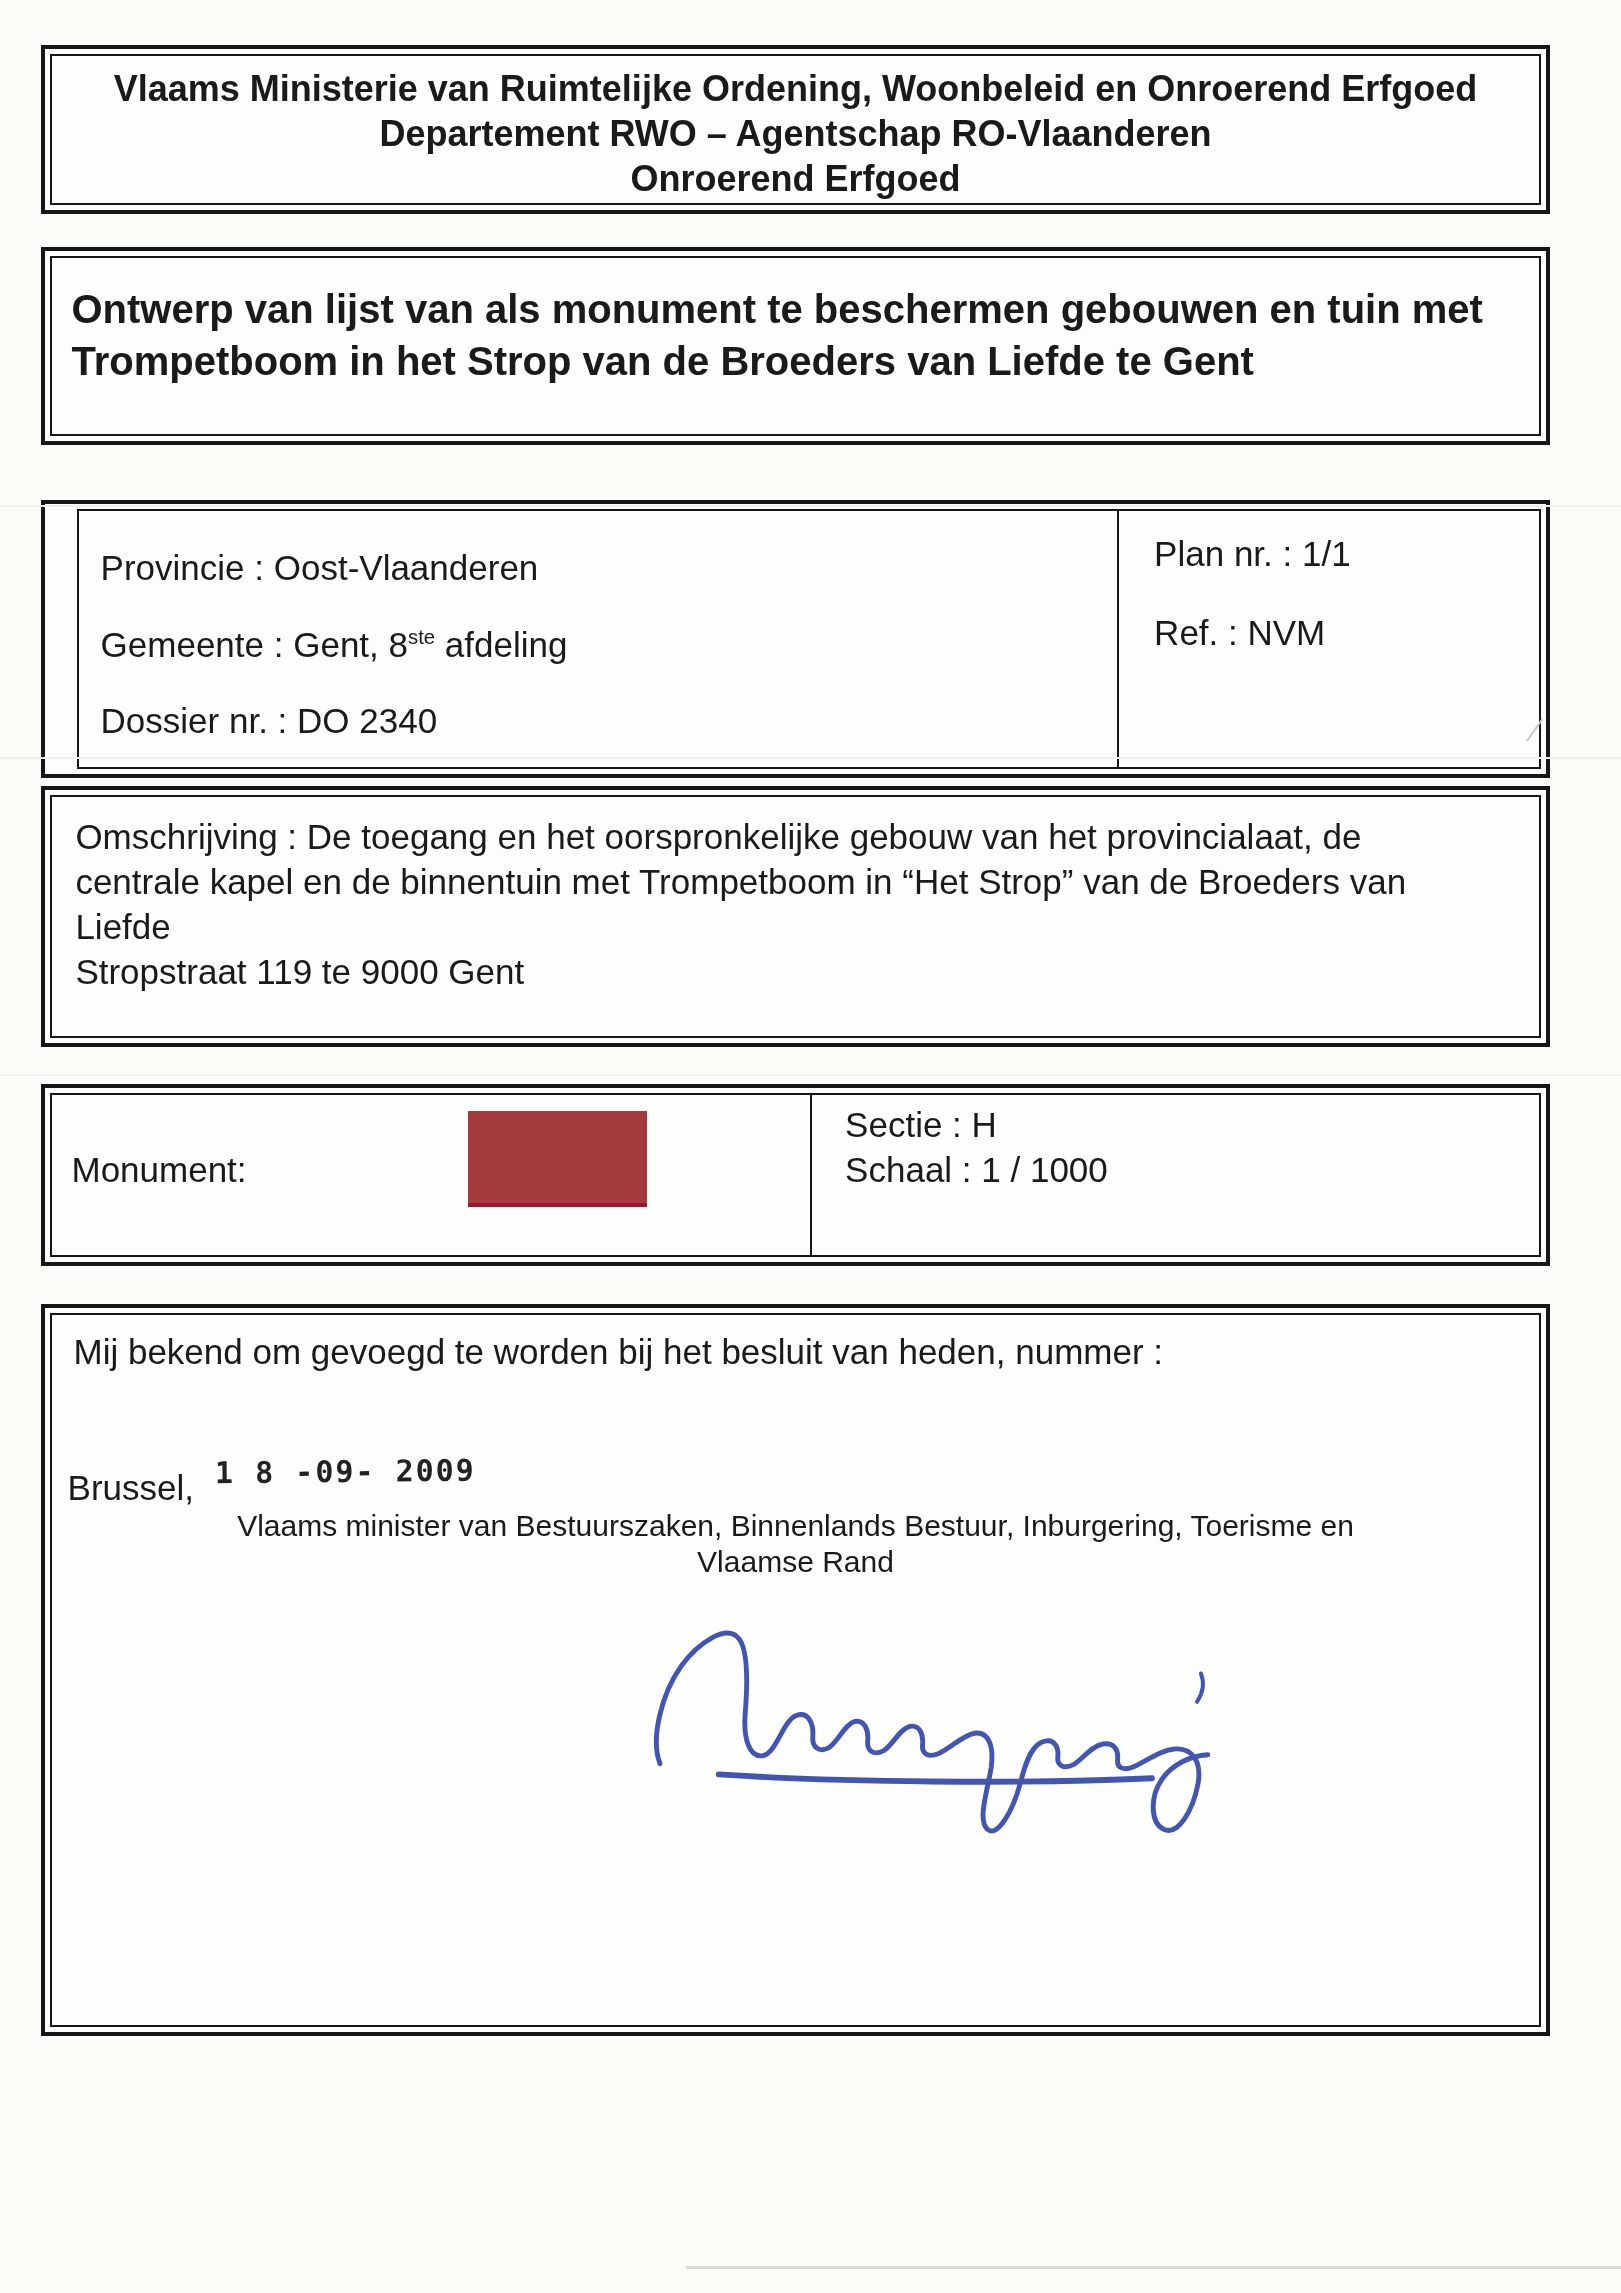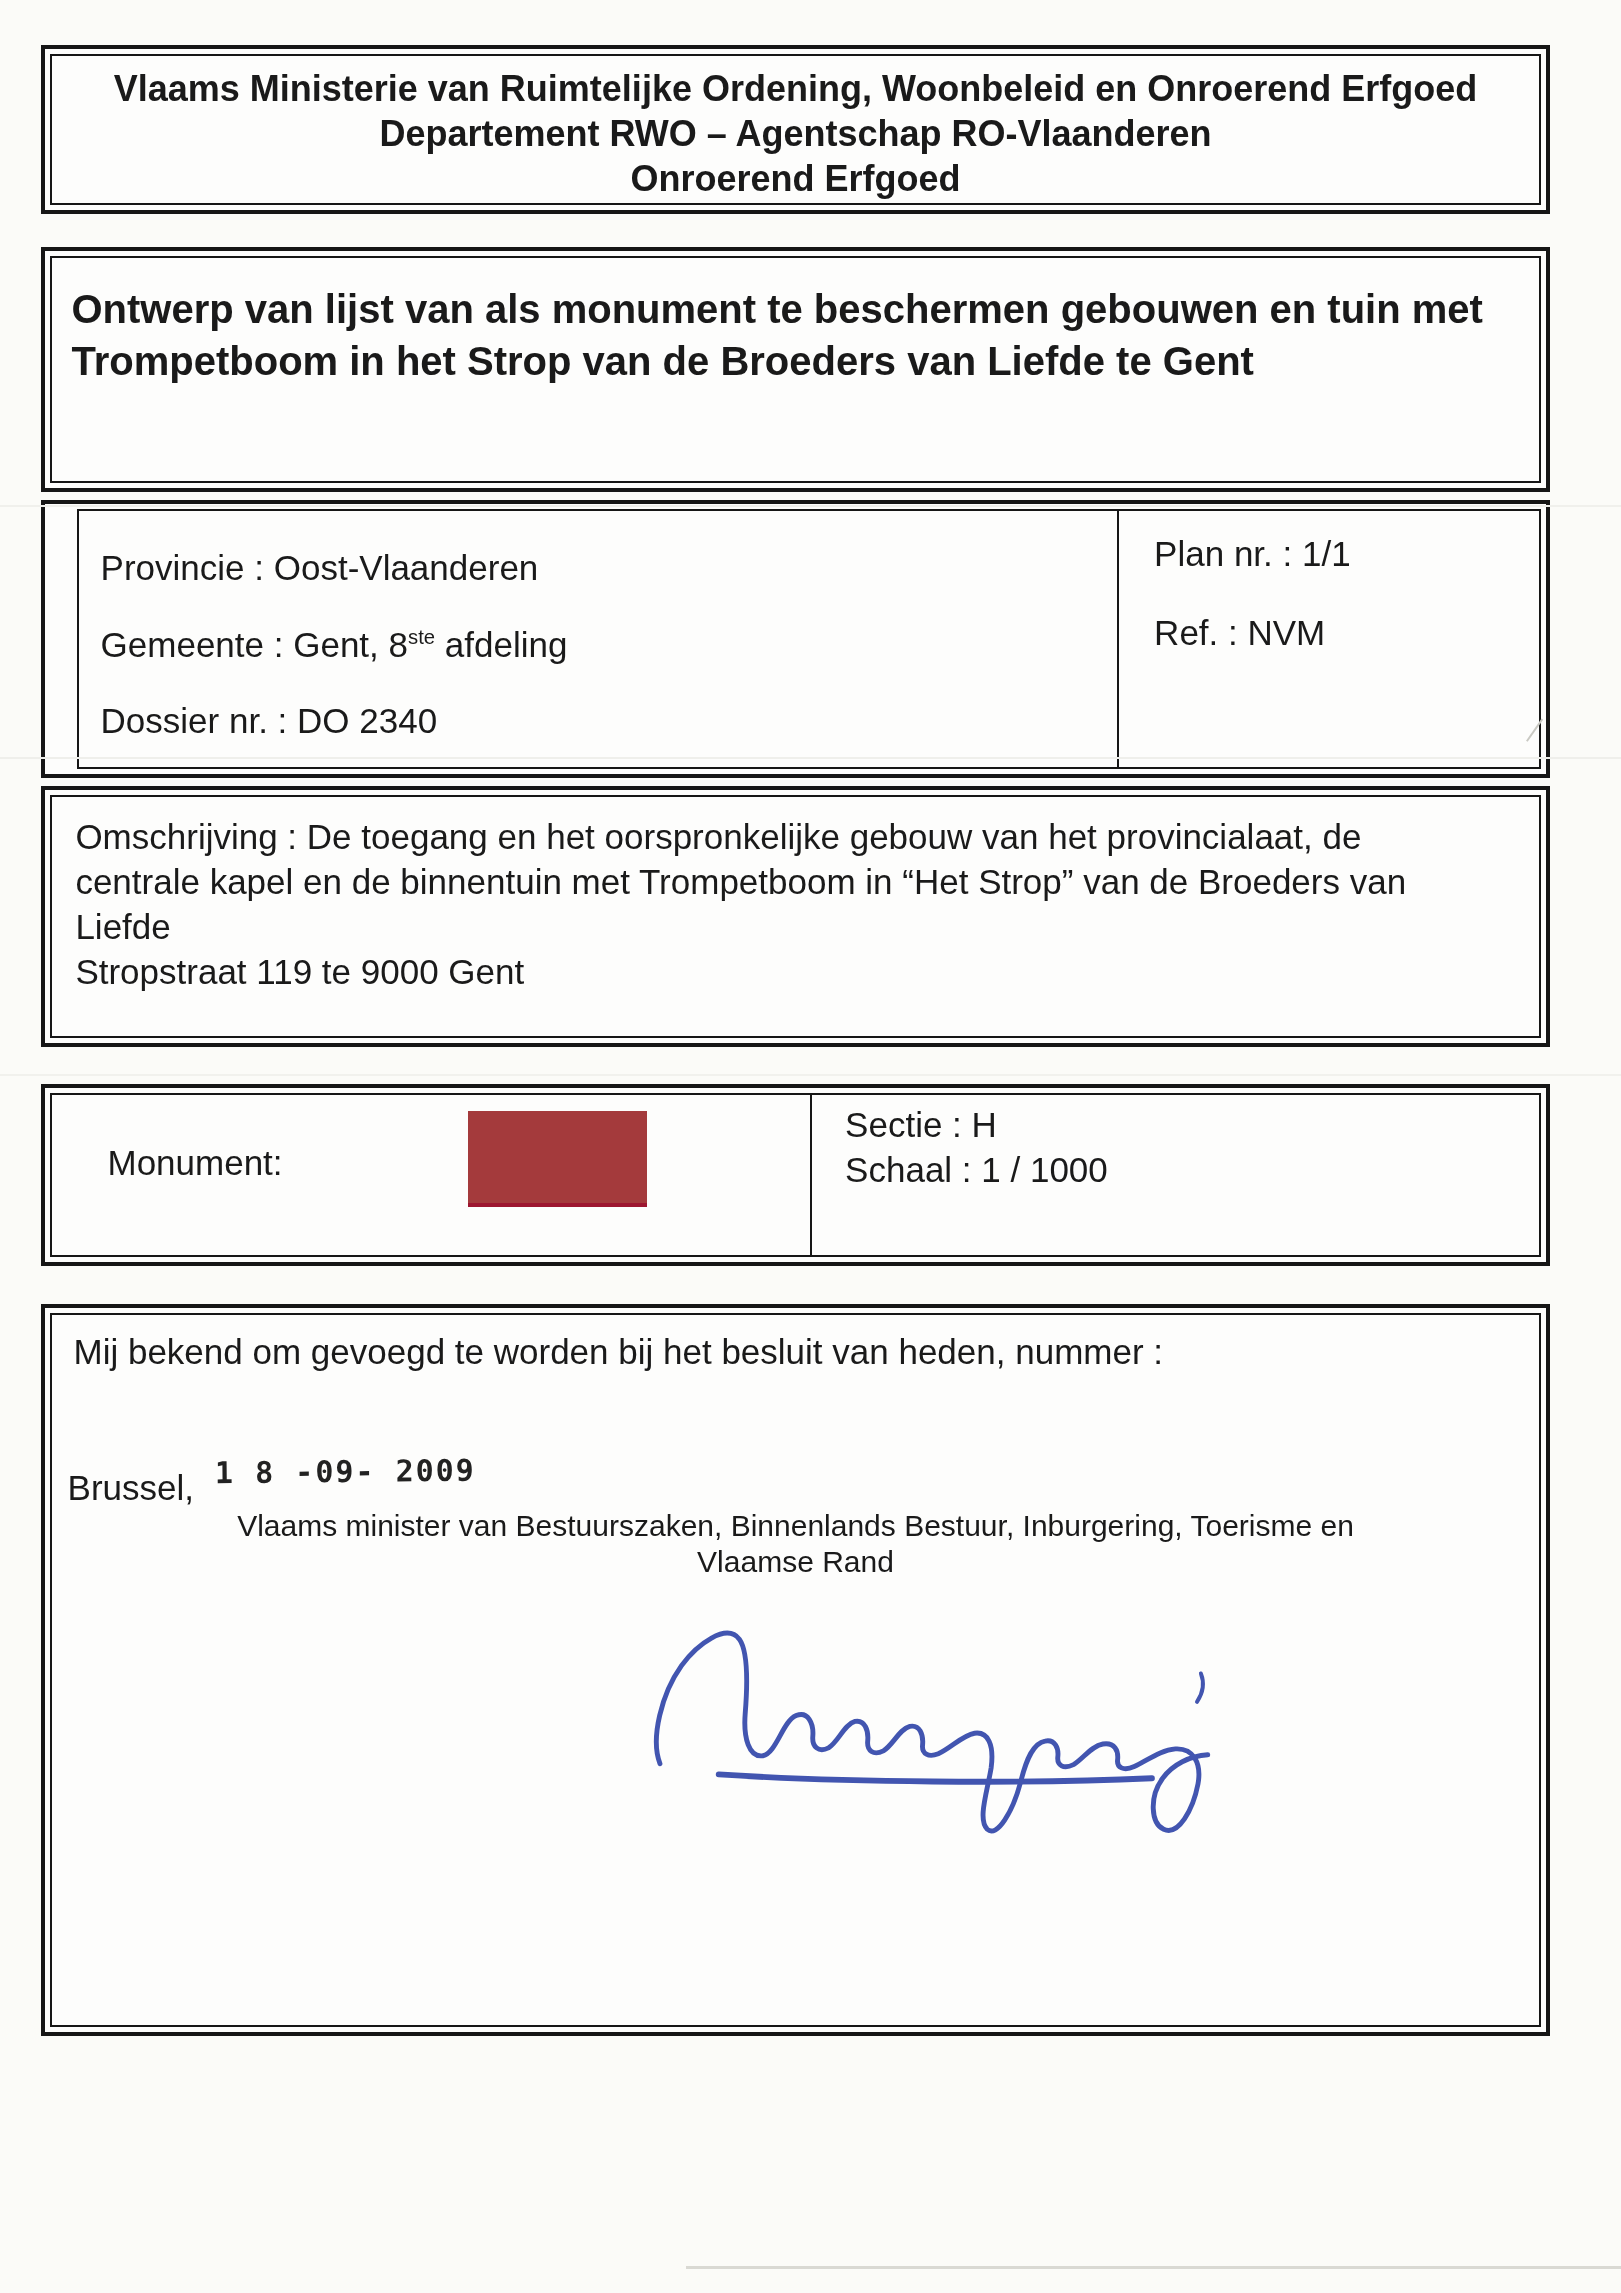--- a/index.html
+++ b/index.html
@@ -58,21 +58,21 @@
 <div class="page">
 
   <div class="dbox" style="top:45px; height:169px;">
     <div class="dbox-inner center-bold" style="padding-top:9.8px;">
       <div class="hdr-line">Vlaams Ministerie van Ruimtelijke Ordening, Woonbeleid en Onroerend Erfgoed</div>
       <div class="hdr-line">Departement RWO – Agentschap RO-Vlaanderen</div>
       <div class="hdr-line">Onroerend Erfgoed</div>
     </div>
   </div>
 
-  <div class="dbox" style="top:247px; height:245px;">
+  <div class="dbox" style="top:247px; height:198px;">
     <div class="dbox-inner" style="padding:25.5px 19.6px 0 19.6px;">
       <div class="title-line">Ontwerp van lijst van als monument te beschermen gebouwen en tuin met</div>
       <div class="title-line">Trompetboom in het Strop van de Broeders van Liefde te Gent</div>
     </div>
   </div>
 
   <div class="dbox" style="top:500px; height:278px;padding-left:32px;">
     <div class="dbox-inner flexrow">
       <div class="cell-left">
         <div class="abs body-text" style="left:21.6px; top:37px;">Provincie : Oost-Vlaanderen</div>
@@ -91,21 +91,21 @@
       <div class="desc-line">Omschrijving : De toegang en het oorspronkelijke gebouw van het provincialaat, de</div>
       <div class="desc-line">centrale kapel en de binnentuin met Trompetboom in “Het Strop” van de Broeders van</div>
       <div class="desc-line">Liefde</div>
       <div class="desc-line">Stropstraat 119 te 9000 Gent</div>
     </div>
   </div>
 
   <div class="dbox" style="top:1084px; height:182px;">
     <div class="dbox-inner flexrow">
       <div class="cell-left">
-        <div class="abs body-text" style="left:19.6px; top:48px;margin-left:36px;">Monument:</div>
+        <div class="abs body-text" style="left:19.6px; top:55px;">Monument:</div>
         <div class="swatch" style="left: 416px; top: 15.7px; background-color: rgb(164, 58, 60);"></div>
       </div>
       <div class="cell-right" style="width:727px;">
         <div class="abs body-text" style="left:33px; top:9.8px;">Sectie : H</div>
         <div class="abs body-text" style="left:33px; top:55px;">Schaal : 1 / 1000</div>
       </div>
     </div>
   </div>
 
   <div class="dbox" style="top:1304px; height:732px;">

